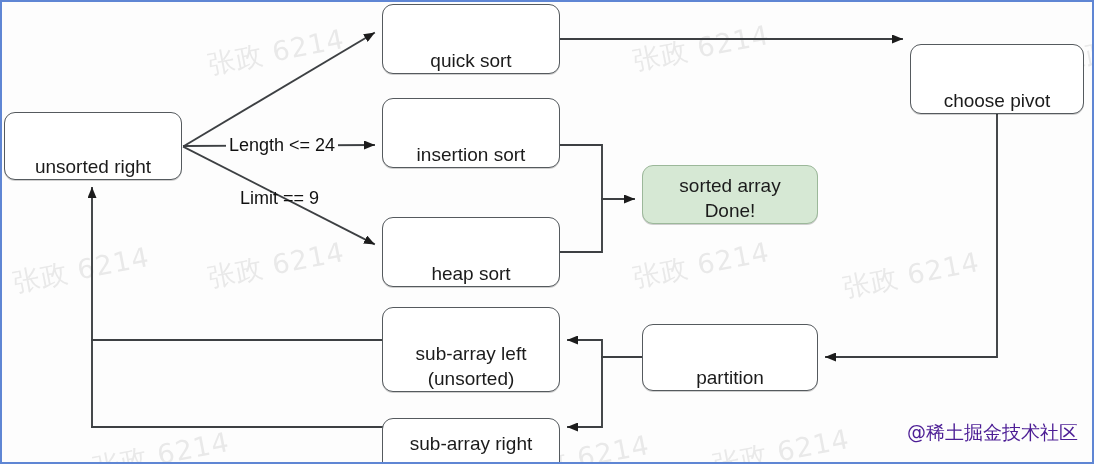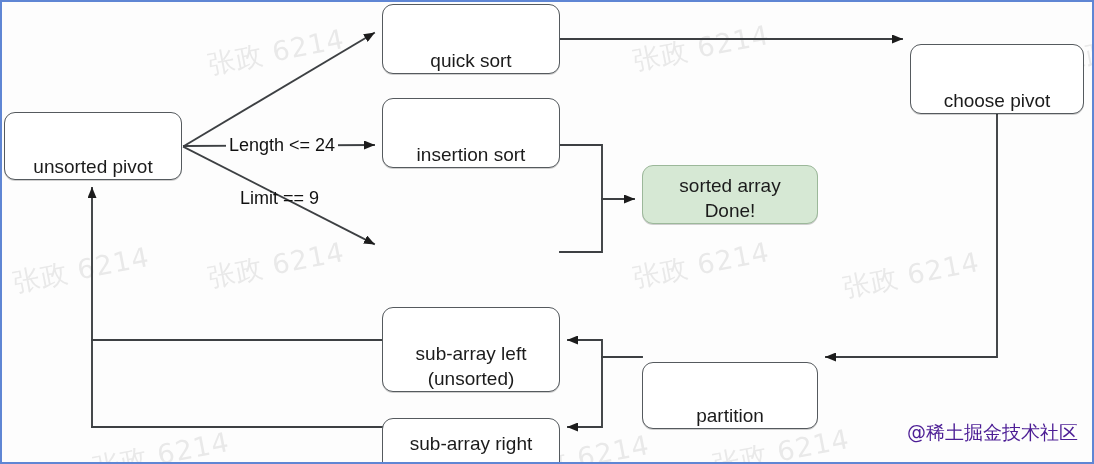--- a/index.html
+++ b/index.html
@@ -125,42 +125,45 @@
       <path d="M600,355 L600,338 L566,338" marker-end="url(#arrow)"></path>
       <path d="M600,355 L600,425 L566,425" marker-end="url(#arrow)"></path>
 
       <path d="M380,338 L90,338"></path>
       <path d="M380,425 L90,425"></path>
       <path d="M90,425 L90,186" marker-end="url(#arrow)"></path>
     </g>
   </svg>
 
   <div class="node" style="left:2px;  top:110px; width:178px; height:68px;">
-    <span class="node-label">unsorted pivot</span>
+    <span class="node-label">unsorted right</span>
   </div>
 
   <div class="node" style="left:380px; top:2px;  width:178px; height:70px;">
     <span class="node-label">quick sort</span>
   </div>
 
   <div class="node" style="left:380px; top:96px; width:178px; height:70px;">
     <span class="node-label">insertion sort</span>
   </div>
 
+  <div class="node" style="left:380px; top:215px; width:178px; height:70px;">
+    <span class="node-label">heap sort</span>
+  </div>
 
   <div class="node green" style="left:640px; top:163px; width:176px; height:59px;">
     <span class="node-label">sorted array
 Done!</span>
   </div>
 
   <div class="node" style="left:908px; top:2px; width:174px; height:70px;margin-top:40px;">
     <span class="node-label">choose pivot</span>
   </div>
 
-  <div class="node" style="left:640px; top:322px; width:176px; height:67px;margin-top:38px;">
+  <div class="node" style="left:640px; top:322px; width:176px; height:67px;">
     <span class="node-label">partition</span>
   </div>
 
   <div class="node" style="left:380px; top:305px; width:178px; height:85px;">
     <span class="node-label">sub-array left
 (unsorted)</span>
   </div>
 
   <div class="node" style="left:380px; top:392px; width:178px; height:64px;margin-top:24px;">
     <span class="node-label">sub-array right

